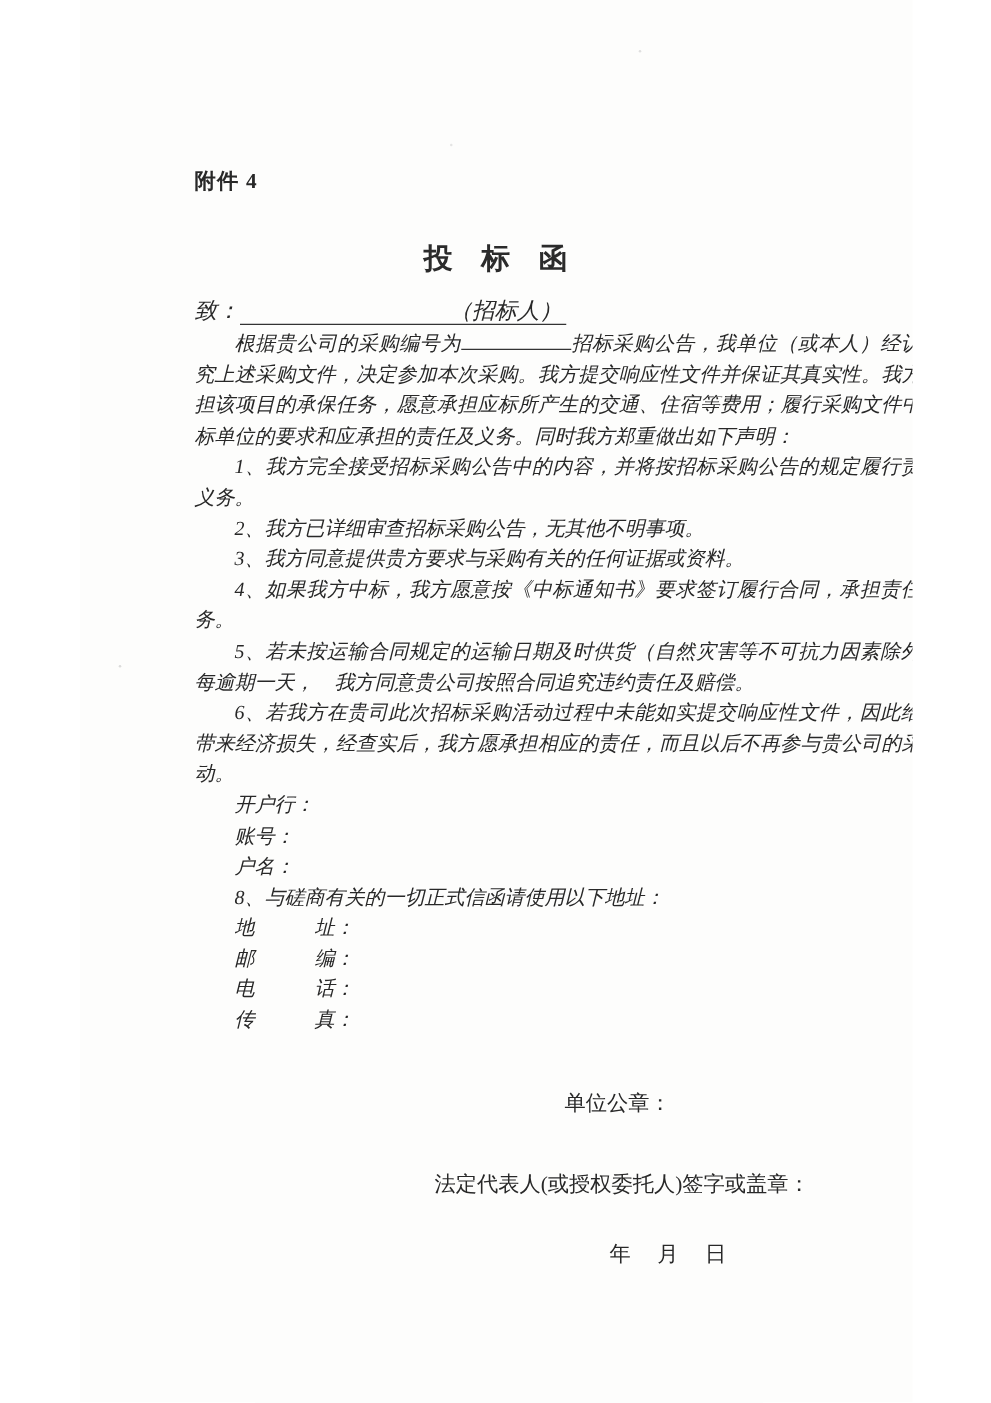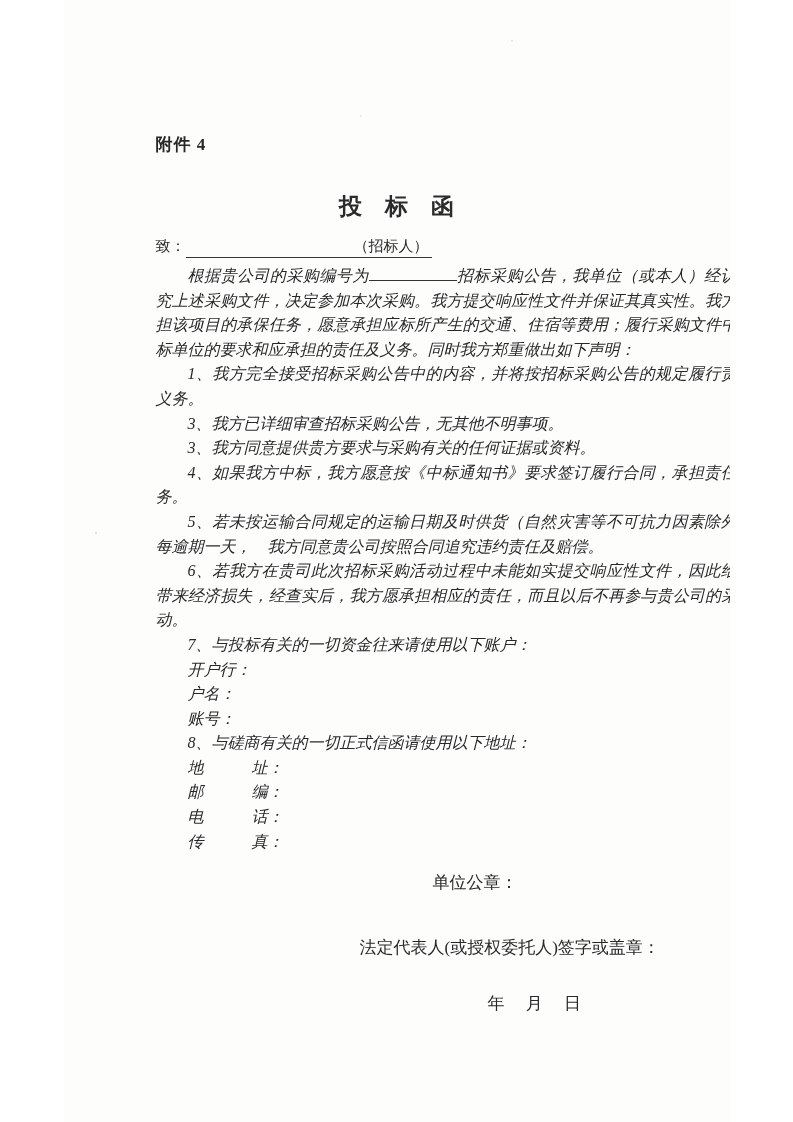--- a/index.html
+++ b/index.html
@@ -32,23 +32,24 @@
     text-align: center;
     font-size: 23px;
     line-height: 30px;
     font-weight: 600;
     color: #2b2b2b;
   }
   .salutation {
     position: absolute;
     left: 92px;
     top: 236px;
-    font-size: 15px;
+    font-size: 18px;
     line-height: 21px;
     white-space: nowrap;
+    font-style: italic;
   }
   .underline-group {
     display: inline-block;
     border-bottom: 1.6px solid #333333;
     padding-right: 3px;
   }
   .blank-tenderer {
     display: inline-block;
     width: 168px;
     height: 1em;
@@ -71,28 +72,28 @@
   }
   .blank-inline {
     display: inline-block;
     width: 88px;
     height: 1em;
     border-bottom: 1.4px solid #333333;
     vertical-align: baseline;
   }
   .seal-line {
     position: absolute;
-    left: 369px;
+    left: 388px;
     top: 871px;
     font-size: 17px;
     line-height: 24px;
   }
   .signature-line {
     position: absolute;
-    left: 296px;
+    left: 284px;
     top: 936px;
     font-size: 17px;
     line-height: 24px;
   }
   .date-line {
     position: absolute;
     left: 424px;
     top: 992px;
     font-size: 17px;
     line-height: 24px;
@@ -110,29 +111,28 @@
 
   <h1 class="doc-title">投　标　函</h1>
 
   <div class="salutation">
     <span>致：</span><span class="underline-group"><span class="blank-tenderer"></span><span>（招标人）</span></span>
   </div>
 
   <div class="body-block">
     <p><span>根据贵公司的采购编号为</span><span class="blank-inline"></span><span>招标采购公告，我单位（或本人）经认真研究上述采购文件，决定参加本次采购。我方提交响应性文件并保证其真实性。我方愿承担该项目的承保任务，愿意承担应标所产生的交通、住宿等费用；履行采购文件中对中标单位的要求和应承担的责任及义务。同时我方郑重做出如下声明：</span></p>
     <p>1、我方完全接受招标采购公告中的内容，并将按招标采购公告的规定履行责任、义务。</p>
-    <p>3、我方已详细审查招标采购公告，无其他不明事项。</p>
+    <p>2、我方已详细审查招标采购公告，无其他不明事项。</p>
     <p>3、我方同意提供贵方要求与采购有关的任何证据或资料。</p>
     <p>4、如果我方中标，我方愿意按《中标通知书》要求签订履行合同，承担责任、义务。</p>
     <p>5、若未按运输合同规定的运输日期及时供货（自然灾害等不可抗力因素除外），每逾期一天，　我方同意贵公司按照合同追究违约责任及赔偿。</p>
     <p>6、若我方在贵司此次招标采购活动过程中未能如实提交响应性文件，因此给贵司带来经济损失，经查实后，我方愿承担相应的责任，而且以后不再参与贵公司的采购活动。</p>
-    <p>7、与投标有关的一切资金往来请使用以下账户：</p>
     <p>开户行：</p>
+    <p>账号：</p>
     <p>户名：</p>
-    <p>账号：</p>
     <p>8、与磋商有关的一切正式信函请使用以下地址：</p>
     <p>地　　　址：</p>
     <p>邮　　　编：</p>
     <p>电　　　话：</p>
     <p>传　　　真：</p>
   </div>
 
   <div class="seal-line">单位公章：</div>
 
   <div class="signature-line">法定代表人(或授权委托人)签字或盖章：</div>

